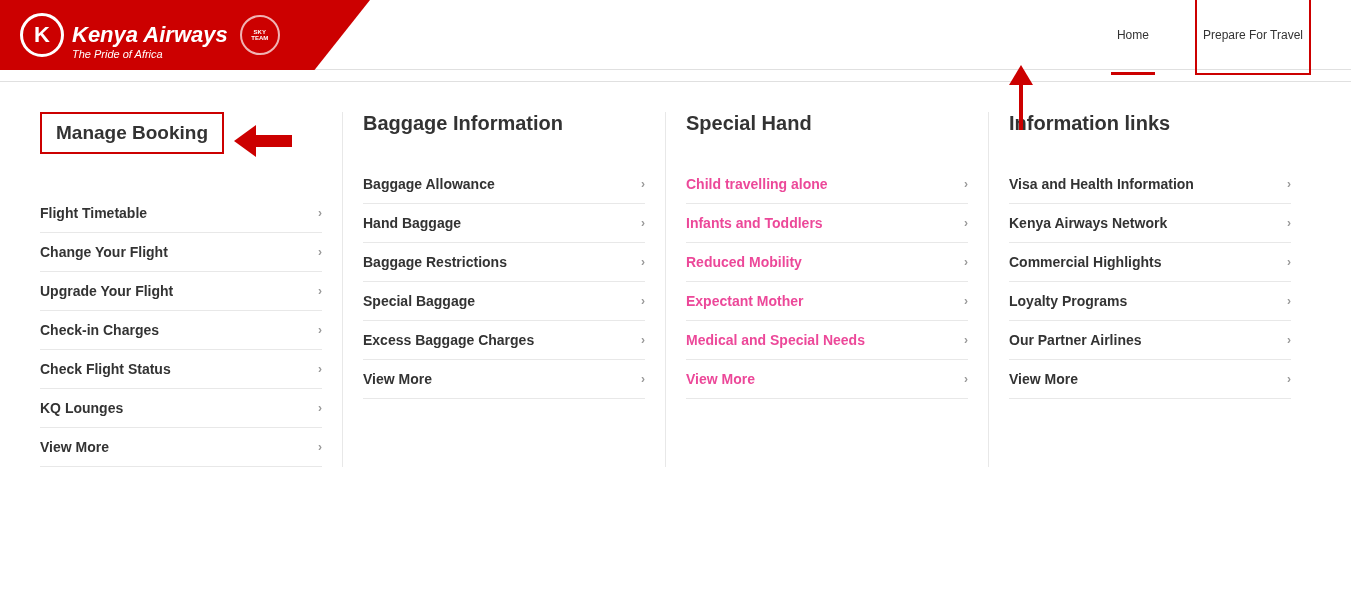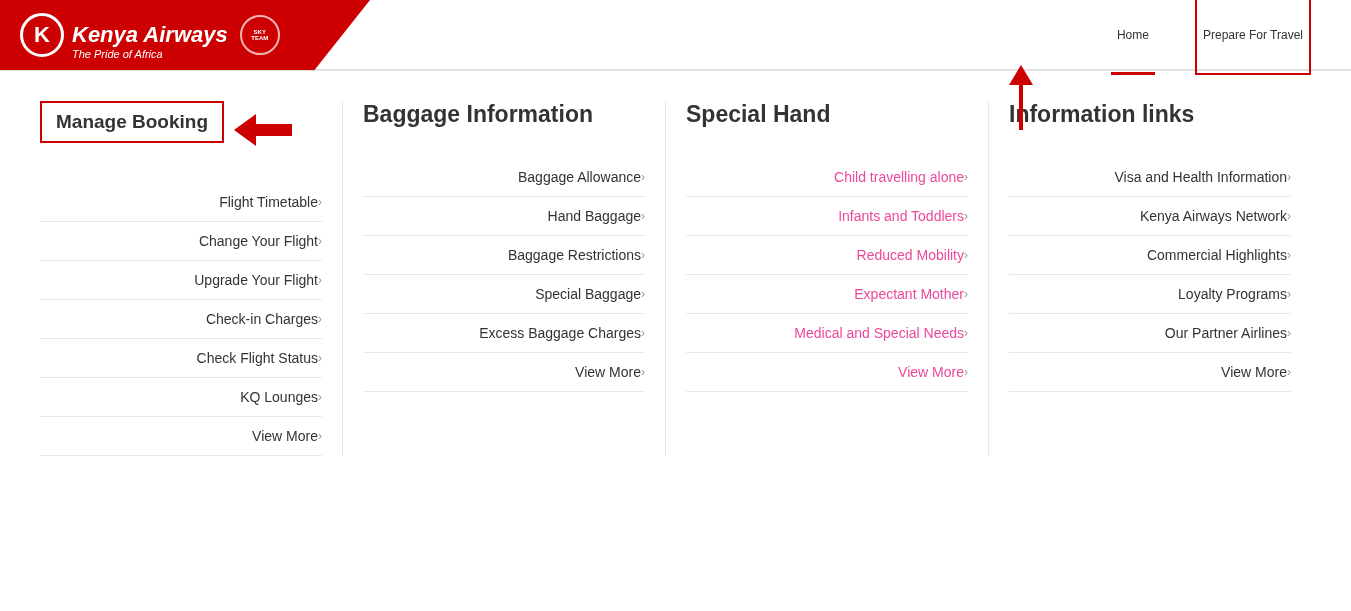--- a/index.html
+++ b/index.html
@@ -89,53 +89,55 @@
       height: 3px;
       background: #cc0000;
     }
 
     
     .dropdown {
       padding: 30px 40px 20px 40px;
       display: flex;
       gap: 0;
       border-top: 1px solid #e0e0e0;
+      margin-top: 11px;
     }
     .menu-column {
       flex: 1;
       padding-right: 20px;
       border-right: 1px solid #e8e8e8;
       margin-right: 20px;
     }
     .menu-column:last-child {
       border-right: none;
       margin-right: 0;
     }
     .column-header {
-      font-size: 23px;
+      font-size: 20px;
       font-weight: 600;
       color: #333;
       margin-bottom: 20px;
       padding-bottom: 10px;
     }
     .column-header.manage-booking {
       border: 2px solid #cc0000;
       padding: 8px 14px;
       display: inline-block;
       font-size: 19px;
     }
     .menu-item {
       display: flex;
       align-items: center;
-      justify-content: flex-end;
+      justify-content: space-between;
       padding: 11px 0;
       border-bottom: 1px solid #e8e8e8;
       cursor: pointer;
       font-size: 14px;
       color: #333;
+      font-weight: bold;
     }
     .menu-item:last-child {
       border-bottom: 1px solid #e8e8e8;
     }
     .menu-item .chevron {
       color: #999;
       font-size: 12px;
     }
     .menu-item .item-label {
       color: #333;

